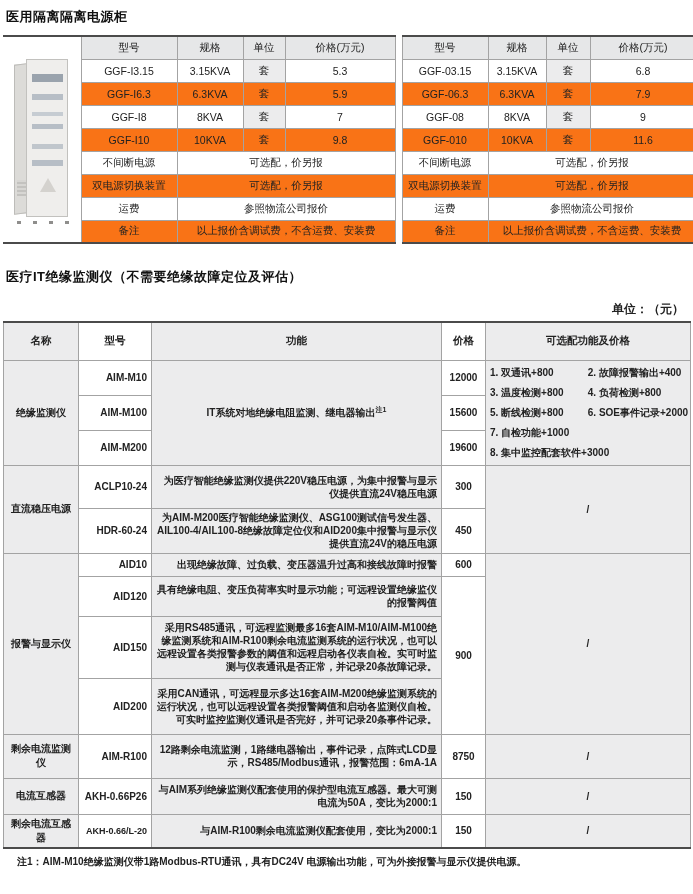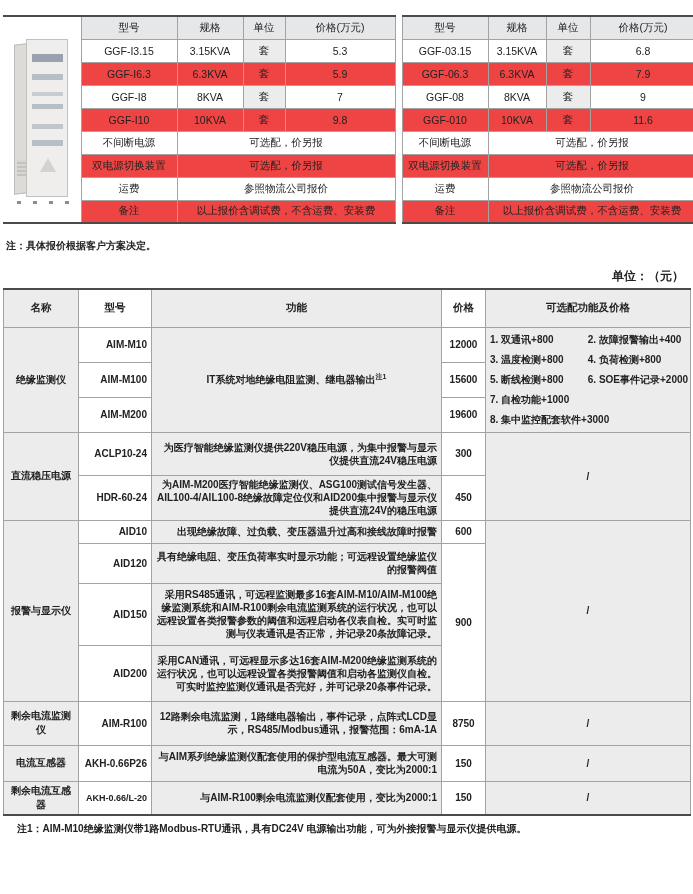--- a/index.html
+++ b/index.html
@@ -15,21 +15,21 @@
 
   
   .s1-wrap { display: flex; gap: 6px; margin-top: 9px; }
   table { border-collapse: collapse; table-layout: fixed; }
   .t1 { border-top: 2px solid #4b4b4b; border-bottom: 2px solid #4b4b4b; font-size: 10.5px; }
   .t1 td, .t1 th { border: 1px solid #a3a3a3; text-align: center; height: 23px; padding: 1px 2px;
                    font-weight: normal; color: #222; overflow: hidden; white-space: nowrap; }
   .t1-left  { width: 392px; }
   .t1-right { width: 294px; }
   .t1 .hdr td { background: #e6e7e8; }
-  .t1 .alt td { background: #ef4444; }
+  .t1 .alt td { background: #f97316; }
   .t1 td.unit-cell { background: #ececed; }
   .t1 td.img-cell { border-left: none; background: #fff; vertical-align: middle; }
 
   
   .cabinet { position: relative; width: 62px; height: 168px; margin: 4px auto; }
   .cab-side { position: absolute; left: 3px; top: 8px; width: 13px; height: 150px;
               background: #dcdbd8; border: 1px solid #bdbcb9; transform: skewY(-7deg); }
   .cab-front { position: absolute; left: 15px; top: 3px; width: 42px; height: 158px;
                background: #efeeec; border: 1px solid #c2c1be; }
   .cab-strip { position: absolute; left: 5px; width: 31px; background: #b7bec6; }
@@ -84,20 +84,21 @@
   .opt-line { line-height: 20px; white-space: nowrap; }
   .opt-line .col1 { display: inline-block; width: 95px; }
 
   .s2-footnote { font-size: 10px; font-weight: 600; color: #222; margin: 6px 0 0 14px; }
 </style>
 </head>
 <body>
 
 <div class="page">
 
+  <div class="sec-title">医用隔离隔离电源柜</div>
 
   <div class="s1-wrap">
 
     <table class="t1 t1-left">
       <colgroup>
           <col style="width:78px">
           <col style="width:96px">
           <col style="width:66px">
           <col style="width:42px">
           <col style="width:110px">
@@ -219,22 +220,22 @@
         <td colspan="3">参照物流公司报价</td>
       </tr>
       <tr class="alt">
         <td>备注</td>
         <td colspan="3">以上报价含调试费，不含运费、安装费</td>
       </tr>
     </tbody>
       </table>
   </div>
 
-  <div class="s1-note">注：具体报价根据客户方案决定。</div>
-
+
+  <div class="sec-title s2-title">医疗IT绝缘监测仪（不需要绝缘故障定位及评估）</div>
   <div class="unit-label">单位：（元）</div>
 
   <table class="t2">
     <colgroup>
         <col style="width:75px">
         <col style="width:73px">
         <col style="width:290px">
         <col style="width:44px">
         <col style="width:205px">
       </colgroup>

